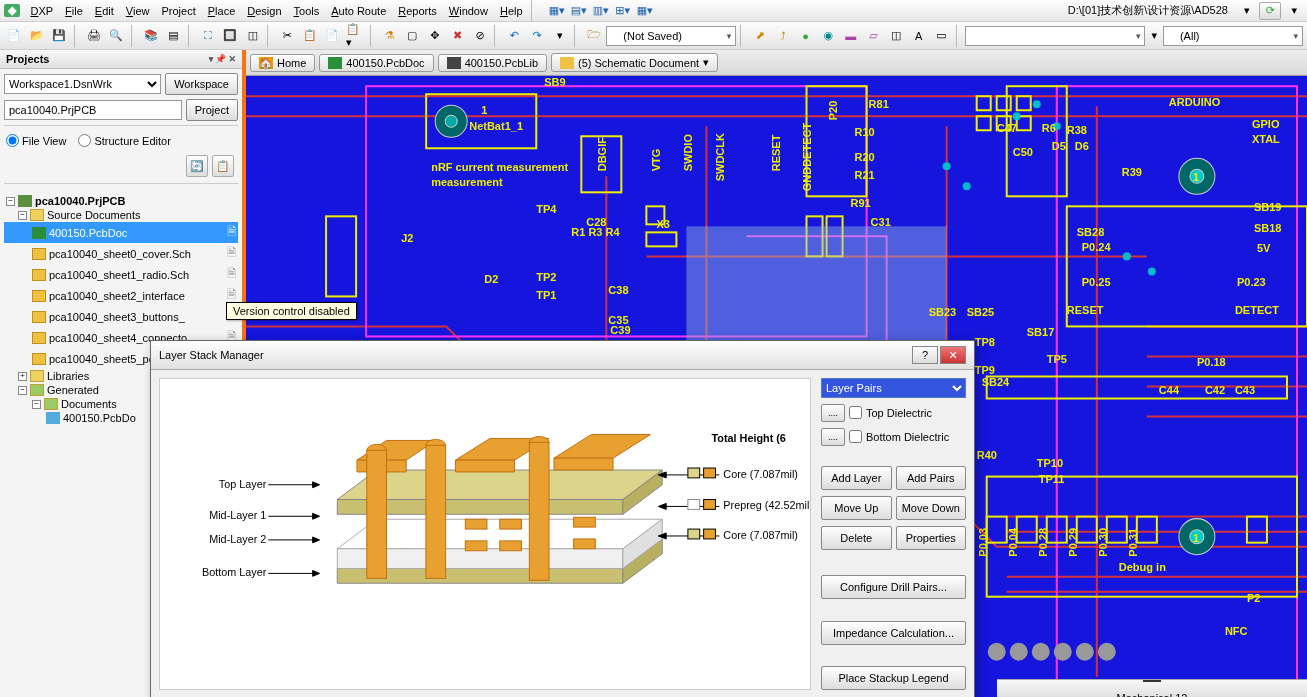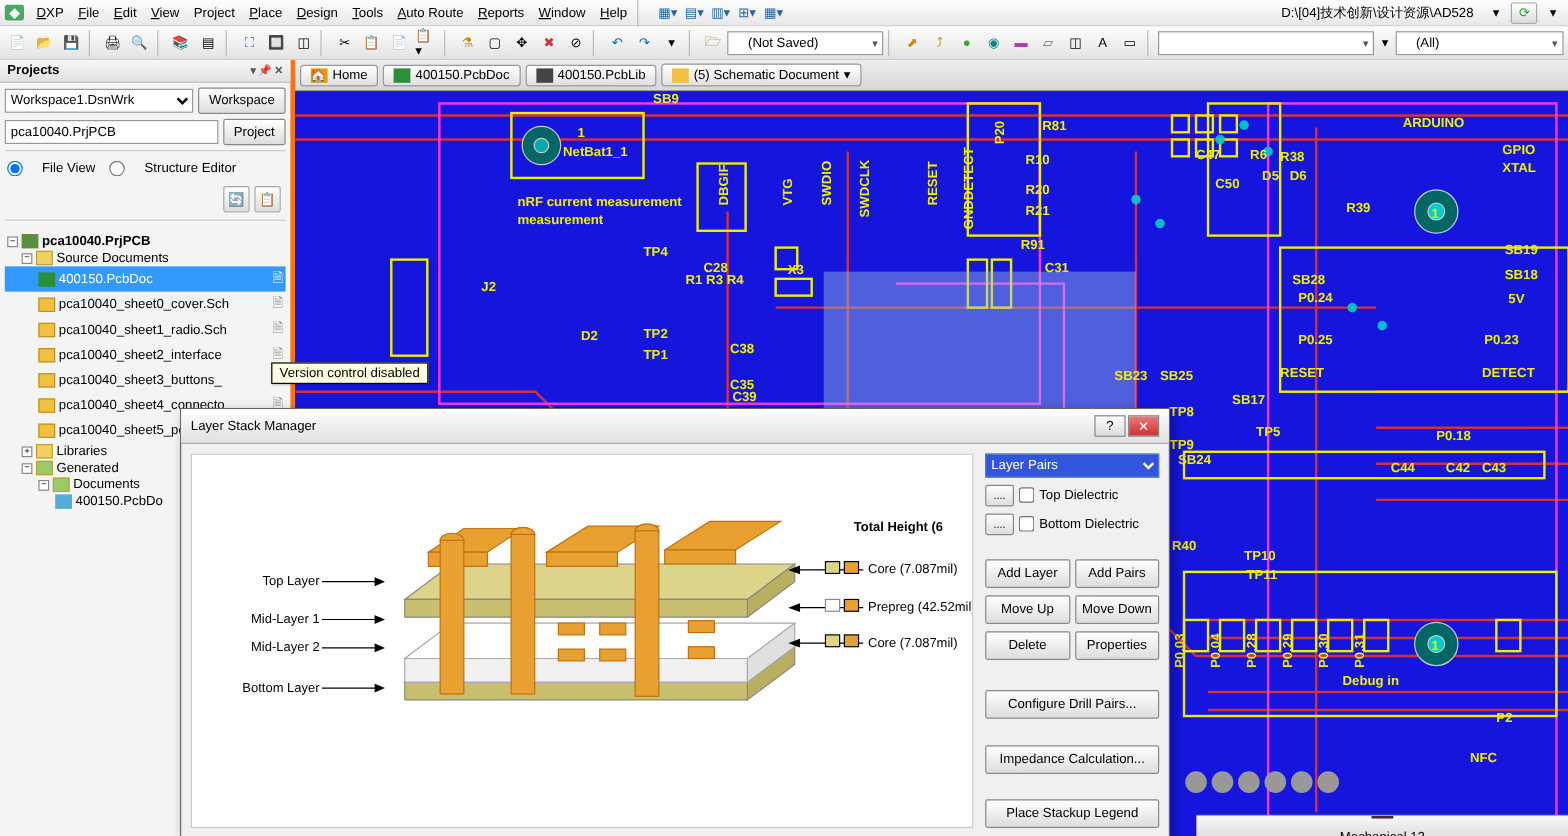--- a/index.html
+++ b/index.html
@@ -25,21 +25,21 @@
 .sidebar { width: 246px; background:#f4f4f4; border-right:4px solid #f97316; display:flex; flex-direction:column; }
 .panel-title { background:linear-gradient(#f8f8f8,#e0e0e0); padding:3px 6px; font-weight:bold; border-bottom:1px solid #bbb; display:flex; align-items:center; }
 .panel-title .pbtns { margin-left:auto; display:flex; gap:2px; }
 .panel-title .pbtns span { font-size:9px; color:#555; cursor:default; }
 .panel-body { padding:4px; }
 .row { display:flex; gap:4px; margin-bottom:4px; align-items:center; }
 .row input[type=text] { flex:1; height:20px; border:1px solid #999; padding:0 4px; background:#fff; }
 .row select { flex:1; height:20px; border:1px solid #999; background:#fff; }
 .row button { height:22px; padding:0 8px; border:1px solid #888; background:linear-gradient(#fff,#ddd); border-radius:2px; }
 .radio-row { display:flex; gap:12px; padding:4px 2px; align-items:center; }
-.radio-row label { display:flex; align-items:flex-start; gap:16px; }
+.radio-row label { display:flex; align-items:center; gap:3px; }
 .icon-row { display:flex; gap:4px; justify-content:flex-end; padding:4px; }
 .hr { border-top:1px solid #ccc; margin:2px 0 4px; }
 
 
 .tree { padding:2px 4px; overflow:auto; font-size:11px; }
 .tree-item { display:flex; align-items:center; gap:3px; padding:1px 2px; white-space:nowrap; }
 .tree-item.sel { background:#3399ff; color:#fff; }
 .tree-indent1 { padding-left: 14px; }
 .tree-indent2 { padding-left: 28px; }
 .tree-indent3 { padding-left: 42px; }
@@ -98,21 +98,21 @@
   <span><u>R</u>eports</span>
   <span><u>W</u>indow</span>
   <span><u>H</u>elp</span>
   <span class="tsep"></span>
   <span class="tbtn" style="color:#26a">▦▾</span>
   <span class="tbtn" style="color:#26a">▤▾</span>
   <span class="tbtn" style="color:#26a">▥▾</span>
   <span class="tbtn" style="color:#26a">⊞▾</span>
   <span class="tbtn" style="color:#26a">▦▾</span>
   <div class="right">
-    <span>D:\[04]技术创新\设计资源\AD528</span>
+    <span>D:\[01]技术创新\设计资源\AD528</span>
     <span>▾</span>
     <span class="icon-btn" style="color:#2a2">⟳</span>
     <span>▾</span>
   </div>
 </div>
 
 <div class="toolbar">
   <span class="tbtn">📄</span>
   <span class="tbtn">📂</span>
   <span class="tbtn">💾</span>

